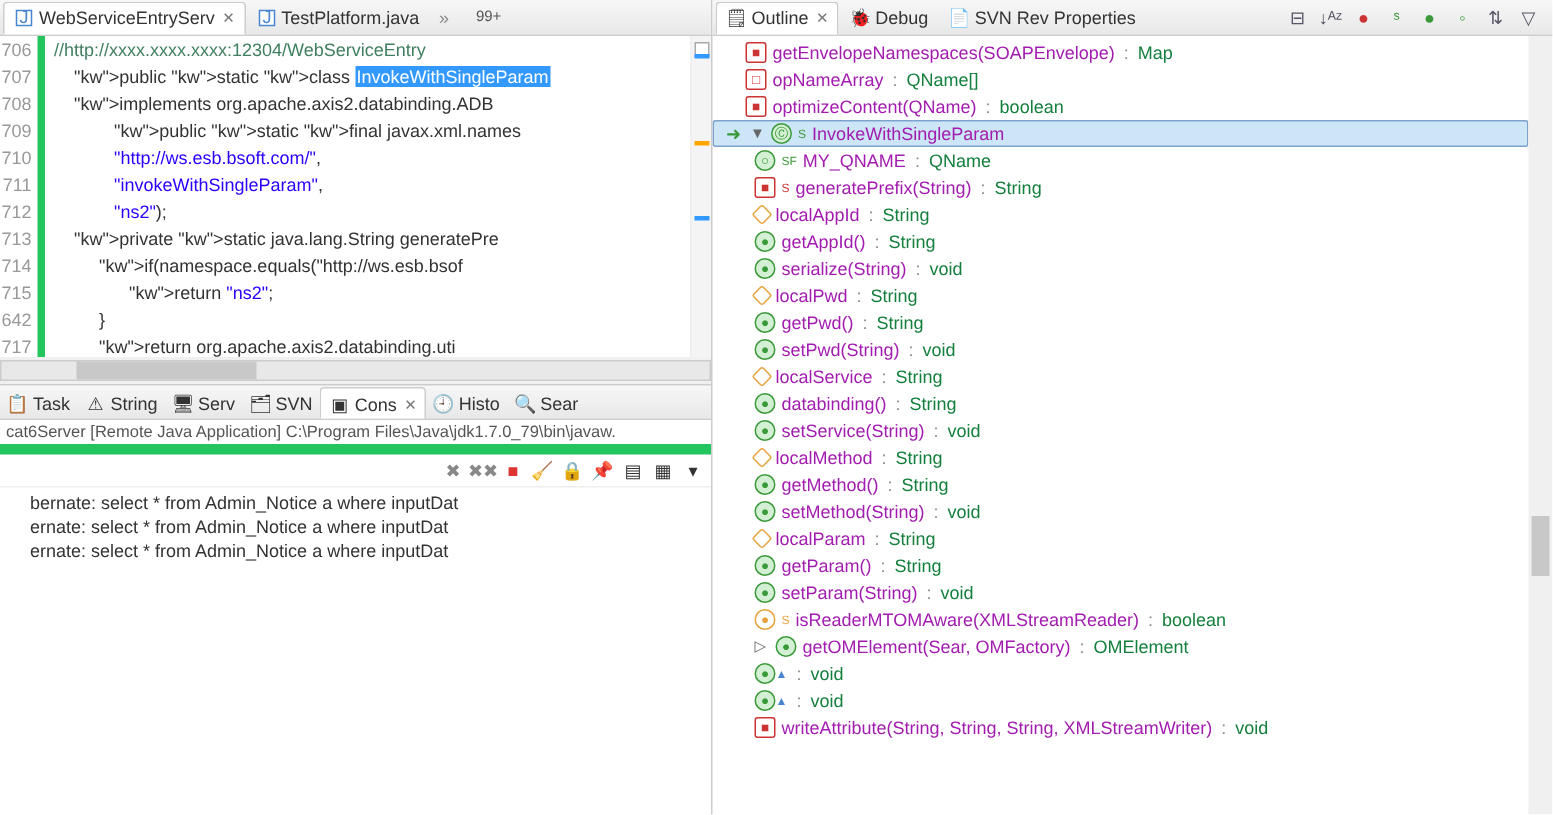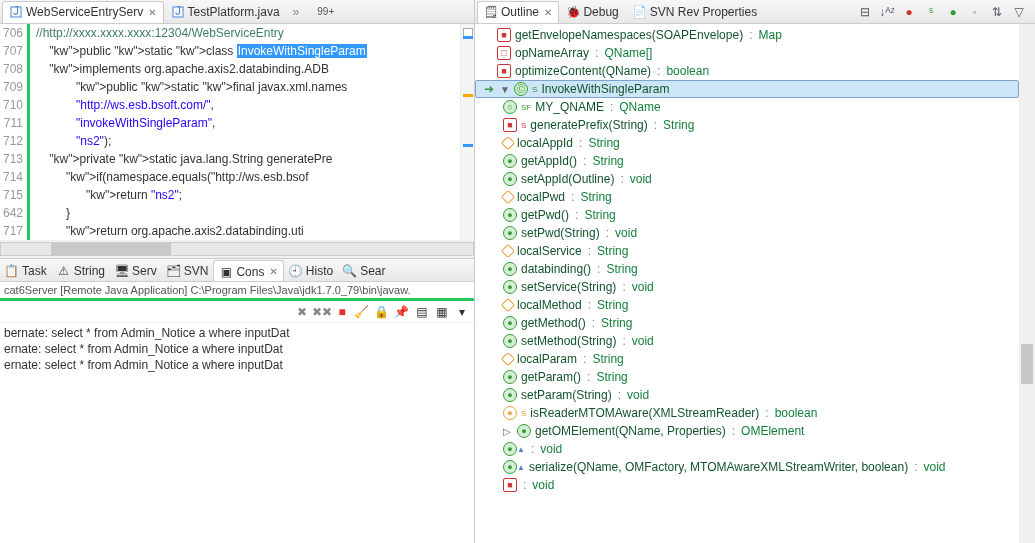--- a/index.html
+++ b/index.html
@@ -6,56 +6,56 @@
 body { width: 1035px; height: 543px; background: #fff; overflow: hidden; color: #333; }
 .top { display: flex; height: 543px; }
 .left-pane { width: 475px; display: flex; flex-direction: column; border-right: 1px solid #ccc; }
 .right-pane { flex: 1; display: flex; flex-direction: column; }
 .tab-bar { display: flex; align-items: center; height: 24px; background: linear-gradient(#f7f7f7,#e8e8e8); border-bottom: 1px solid #ccc; padding: 0 2px; }
 .tab { display: flex; align-items: center; height: 22px; padding: 0 6px; border: 1px solid transparent; border-bottom: none; gap: 3px; cursor: pointer; }
 .tab.active { background: #fff; border-color: #ccc; border-top-left-radius: 3px; border-top-right-radius: 3px; }
 .tab-close { font-size: 10px; color: #777; margin-left: 2px; }
 .tab-icon { width: 14px; height: 14px; display: inline-flex; align-items: center; justify-content: center; }
 .editor-area { flex: 1; display: flex; overflow: hidden; font-family: Consolas, monospace; background:#fff; position: relative;}
-.gutter { width: 30px; background: #fff; color: #999; text-align: right; padding-right: 4px; border-right: 3px solid #22c55e;}
+.gutter { width: 30px; background: #fff; color: #999; text-align: right; padding-right: 4px; border-right: 5px solid #22c55e;}
 .gutter div { height: 18px; line-height: 18px; }
 .code { flex:1; padding-left: 6px; white-space: pre; line-height: 18px; overflow: hidden;}
 .str { color: #2a00ff; }
 .cmt { color: #3f7f5f; }
 .hl { background: #3399ff; color:#fff; padding: 0 1px;}
 .overview-ruler { width: 14px; background: #f4f4f4; border-left: 1px solid #eee; position: relative;}
 .overview-ruler::before{content:"";position:absolute;top:4px;left:2px;width:8px;height:8px;background:#fff;border:1px solid #aaa;font-size:8px;}
 .hscroll { height: 18px; background: #f0f0f0; display:flex; align-items:center;}
 .hscroll-track { flex:1; height:14px; background:#e8e8e8; border:1px solid #ccc; position:relative;}
 .hscroll-thumb { position:absolute; left:50px; width:120px; height:100%; background:#c8c8c8;}
 .bottom-tabs { height: 24px; display:flex; align-items:center; background:linear-gradient(#f7f7f7,#e8e8e8); border-top:1px solid #ccc; border-bottom:1px solid #ccc; overflow:hidden;}
 .btab { display:flex; align-items:center; height:22px; padding:0 5px; gap:3px; margin-top:2px; cursor:pointer;}
 .btab.active { background:#fff; border:1px solid #ccc; border-bottom:none; border-top-left-radius:3px; border-top-right-radius:3px;}
 .console-toolbar { height:22px; display:flex; align-items:center; justify-content:flex-end; gap:4px; padding:0 4px; border-bottom:1px solid #eee;}
 .console-toolbar .tb-btn { width:16px; height:16px; display:inline-flex; align-items:center; justify-content:center; cursor:pointer;}
 .console-body { flex:1; overflow:hidden; padding:2px 4px; font-family:Consolas,monospace;}
-.console-body div { line-height:16px; white-space:pre; }
+.console-body div { line-height:16px; white-space:pre;margin-left:16px; }
 .outline-toolbar { display:flex; gap:6px; margin-left:auto; padding-right:6px;}
 .outline-tb-btn { width:16px;height:16px; display:inline-flex; align-items:center; justify-content:center; cursor:pointer; color:#556;}
 .tree { flex:1; overflow:auto; padding:2px 0;}
 .tree-row { display:flex; align-items:center; height:18px; padding-left:8px; gap:4px; cursor:pointer;}
 .tree-row.indent1 { padding-left:28px;}
 .tree-row.sel { background:#cde6f7; border:1px solid #7da2ce; border-radius:2px; }
 .tree-arrow { width:10px; display:inline-block; color:#666; font-size:10px;}
 .ic { width:14px; height:14px; border-radius:50%; display:inline-flex; align-items:center; justify-content:center; font-size:9px; border:1px solid; }
 .ic-sq { border-radius:2px; }
 .green { background:#d4f0d4; border-color:#3a9a3a; color:#3a9a3a;}
 .red   { background:#fff; border-color:#c33; color:#c33;}
 .orange{ background:#fff; border-color:#e6a23c; color:#e6a23c;}
-.name-text { color:#14532d;}
+.name-text { color:#a21caf;}
 .type-text { color:#15803d;}
 .sep { color:#888; margin:0 2px;}
 .ruler-mark{position:absolute;left:2px;width:10px;height:3px;}
 .m-blue{background:#3399ff;}
-.console-header { font-size:11px; color:#555; padding:2px 4px; border-bottom:3px solid #22c55e; }
+.console-header { font-size:11px; color:#555; padding:2px 4px; border-bottom:7px solid #22c55e; }
 .vscroll{width:16px;background:#f0f0f0;position:relative;}
 .vscroll-thumb{position:absolute;top:320px;left:2px;width:12px;height:40px;background:#c8c8c8;}
 svg { display:block; }
 </style>
 </head>
 <body>
 
 <div class="top">
 
   <div class="left-pane">
@@ -241,21 +241,21 @@
             <span class="type-text">String</span>
           </div>
           <div class="tree-row indent1">
             <span class="ic green">●</span> 
             <span class="name-text">getAppId()</span>
             <span class="sep">:</span>
             <span class="type-text">String</span>
           </div>
           <div class="tree-row indent1">
             <span class="ic green">●</span> 
-            <span class="name-text">setAppId(Outline)</span>
+            <span class="name-text">serialize(String)</span>
             <span class="sep">:</span>
             <span class="type-text">void</span>
           </div>
           <div class="tree-row indent1">
             <span class="ic orange ic-sq" style="transform:rotate(45deg);width:10px;height:10px;"></span> 
             <span class="name-text">localPwd</span>
             <span class="sep">:</span>
             <span class="type-text">String</span>
           </div>
           <div class="tree-row indent1">
@@ -327,39 +327,39 @@
           <div class="tree-row indent1">
             <span class="ic orange">●</span>
             <sup style="font-size:8px;color:#e6a23c;">S</sup> 
             <span class="name-text">isReaderMTOMAware(XMLStreamReader)</span>
             <span class="sep">:</span>
             <span class="type-text">boolean</span>
           </div>
           <div class="tree-row indent1">
             <span class="tree-arrow">▷</span>
             <span class="ic green">●</span> 
-            <span class="name-text">getOMElement(QName, Properties)</span>
+            <span class="name-text">getOMElement(Sear, OMFactory)</span>
             <span class="sep">:</span>
             <span class="type-text">OMElement</span>
           </div>
           <div class="tree-row indent1">
             <span class="ic green">●</span>
             <span style="font-size:8px;color:#4a86cf;margin-left:-4px;">▲</span> 
             <span class="sep">:</span>
             <span class="type-text">void</span>
           </div>
           <div class="tree-row indent1">
             <span class="ic green">●</span>
             <span style="font-size:8px;color:#4a86cf;margin-left:-4px;">▲</span> 
-            <span class="name-text">serialize(QName, OMFactory, MTOMAwareXMLStreamWriter, boolean)</span>
             <span class="sep">:</span>
             <span class="type-text">void</span>
           </div>
           <div class="tree-row indent1">
             <span class="ic red ic-sq">■</span> 
+            <span class="name-text">writeAttribute(String, String, String, XMLStreamWriter)</span>
             <span class="sep">:</span>
             <span class="type-text">void</span>
           </div>
         </div>
       <div class="vscroll">
           <div class="vscroll-thumb"></div>
         </div>
     </div>
   </div>
 </div>

